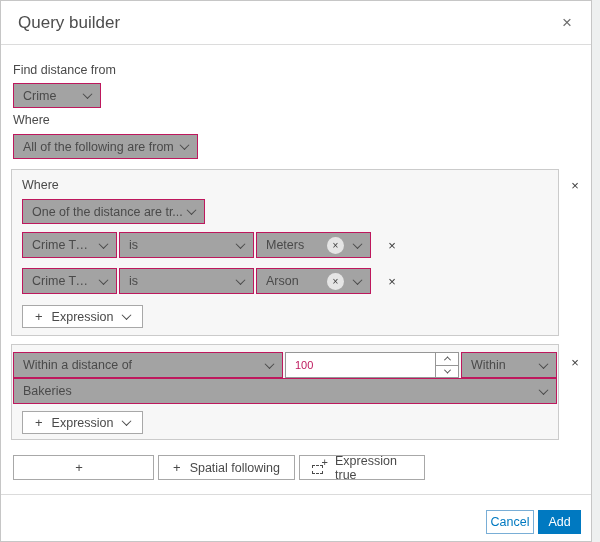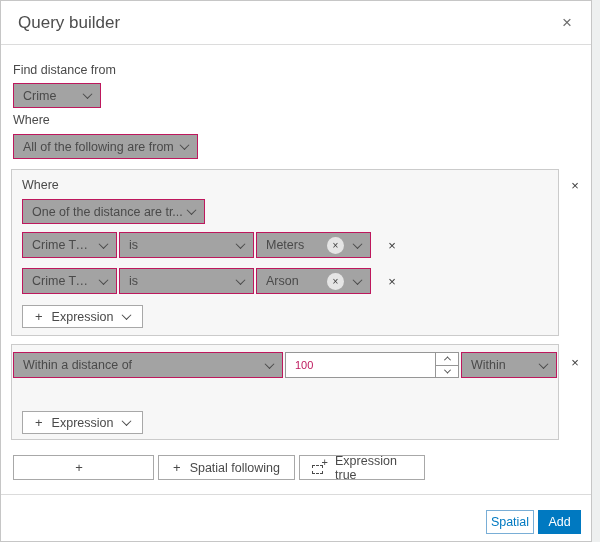--- a/index.html
+++ b/index.html
@@ -186,20 +186,24 @@
               <span class="mini dn"></span>
             </div>
         </div>
       </div>
       <div style="width:2px"></div>
       <div class="sel" style="width:96px">
         <span class="txt">Within</span>
         <span class="chev"></span>
       </div>
     </div>
+    <div class="sel" style="left:1px; right:1px; top:33px; height:26px">
+      <span class="txt">Bakeries</span>
+      <span class="chev"></span>
+    </div>
     <div class="btn" style="left:10px; top:66px; height:23px">
       <span class="plus">+</span>
       <span>Expression</span>
       <span class="chev"></span>
     </div>
   </div>
   <span class="x-btn" style="left:565px; top:352px">×</span>
 
   <div class="btn" style="left:12px; top:454px; width:141px">
     <span class="plus">+</span>
@@ -210,17 +214,17 @@
   </div>
   <div class="btn" style="left:298px; top:454px; width:126px">
     <span class="grp-icon">
       <span class="dashbox"></span>
       <span class="gplus">+</span>
     </span>
     <span>Expression true</span>
   </div>
 
   <div class="footer">
-    <div class="cancel-btn">Spatial</div>
+    <div class="cancel-btn">Cancel</div>
     <div class="add-btn">Add</div>
   </div>
 
 </div>
 
 </body></html>

